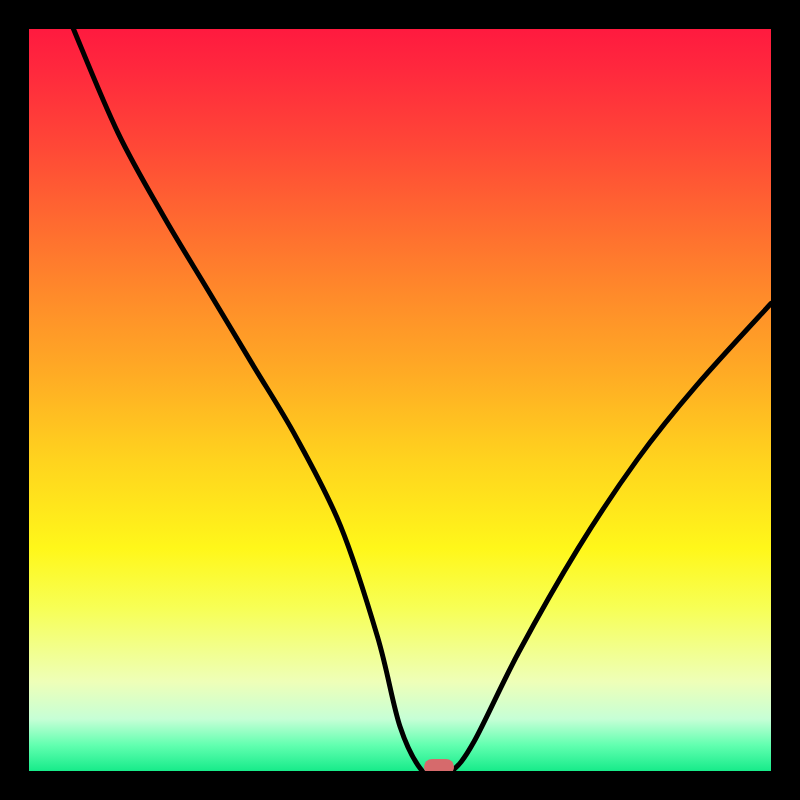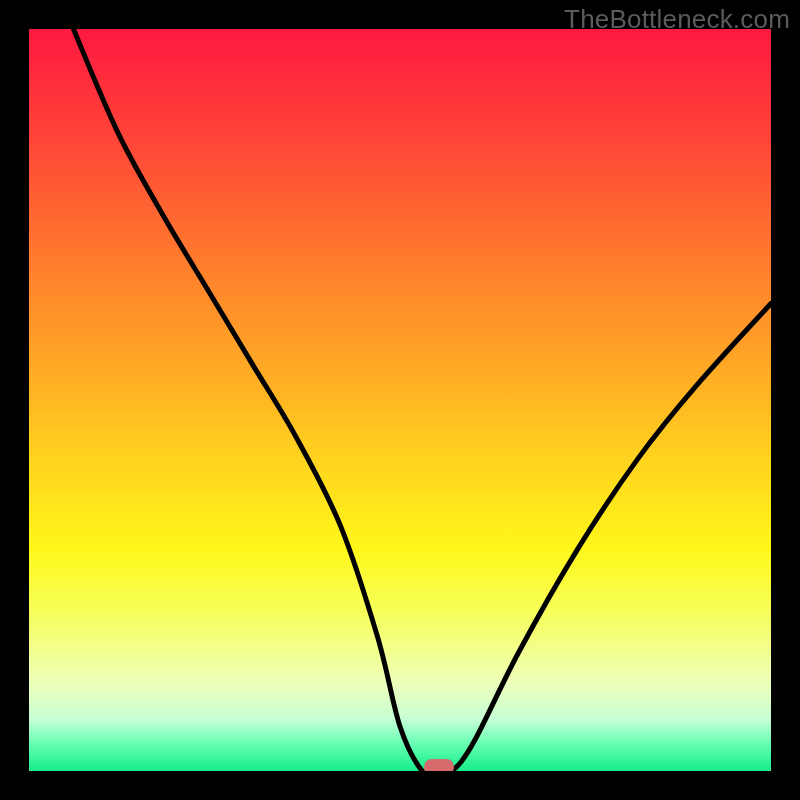--- a/index.html
+++ b/index.html
@@ -73,21 +73,20 @@
     height: 16px;
     background: #d66a6c;
     border-radius: 10px;
     transform: translate(-50%, -50%);
   }
 </style>
 </head>
 <body>
 
 <div class="frame">
-  <div class="watermark">TheBottleneck.com</div>
 
   <div class="plot-area">
     <div class="gradient"></div>
 
     <svg class="curve-svg" viewBox="0 0 742 742" preserveAspectRatio="none">
       <path fill="none" stroke="#000" stroke-width="5" stroke-linecap="round" d="M 0.0 -111.3 C 7.4 -92.7, 29.7 -35.9, 44.5 0.0 C 59.4 35.9, 74.2 73.0, 89.0 103.9 C 103.9 134.8, 118.7 159.5, 133.6 185.5 C 148.4 211.5, 163.2 235.0, 178.1 259.7 C 192.9 284.4, 207.8 309.2, 222.6 333.9 C 237.4 358.6, 252.3 380.9, 267.1 408.1 C 282.0 435.3, 298.0 463.8, 311.6 497.1 C 325.2 530.5, 338.8 575.1, 348.7 608.4 C 358.6 641.8, 363.6 675.2, 371.0 697.5 C 378.4 719.7, 387.1 734.6, 393.3 742.0 C 399.4 749.4, 403.2 742.0, 408.1 742.0 C 413.0 742.0, 416.8 746.9, 422.9 742.0 C 429.1 737.1, 434.1 732.1, 445.2 712.3 C 456.3 692.5, 472.4 655.4, 489.7 623.3 C 507.0 591.1, 529.3 551.6, 549.1 519.4 C 568.9 487.2, 588.7 457.6, 608.4 430.4 C 628.2 403.2, 645.5 382.1, 667.8 356.2 C 690.1 330.2, 729.6 288.1, 742.0 274.5 " id="curvePath"></path>
     </svg>
 
     <div class="min-marker" id="minMarker" style="left: 409.584px; top: 738.29px;"></div>
   </div>

